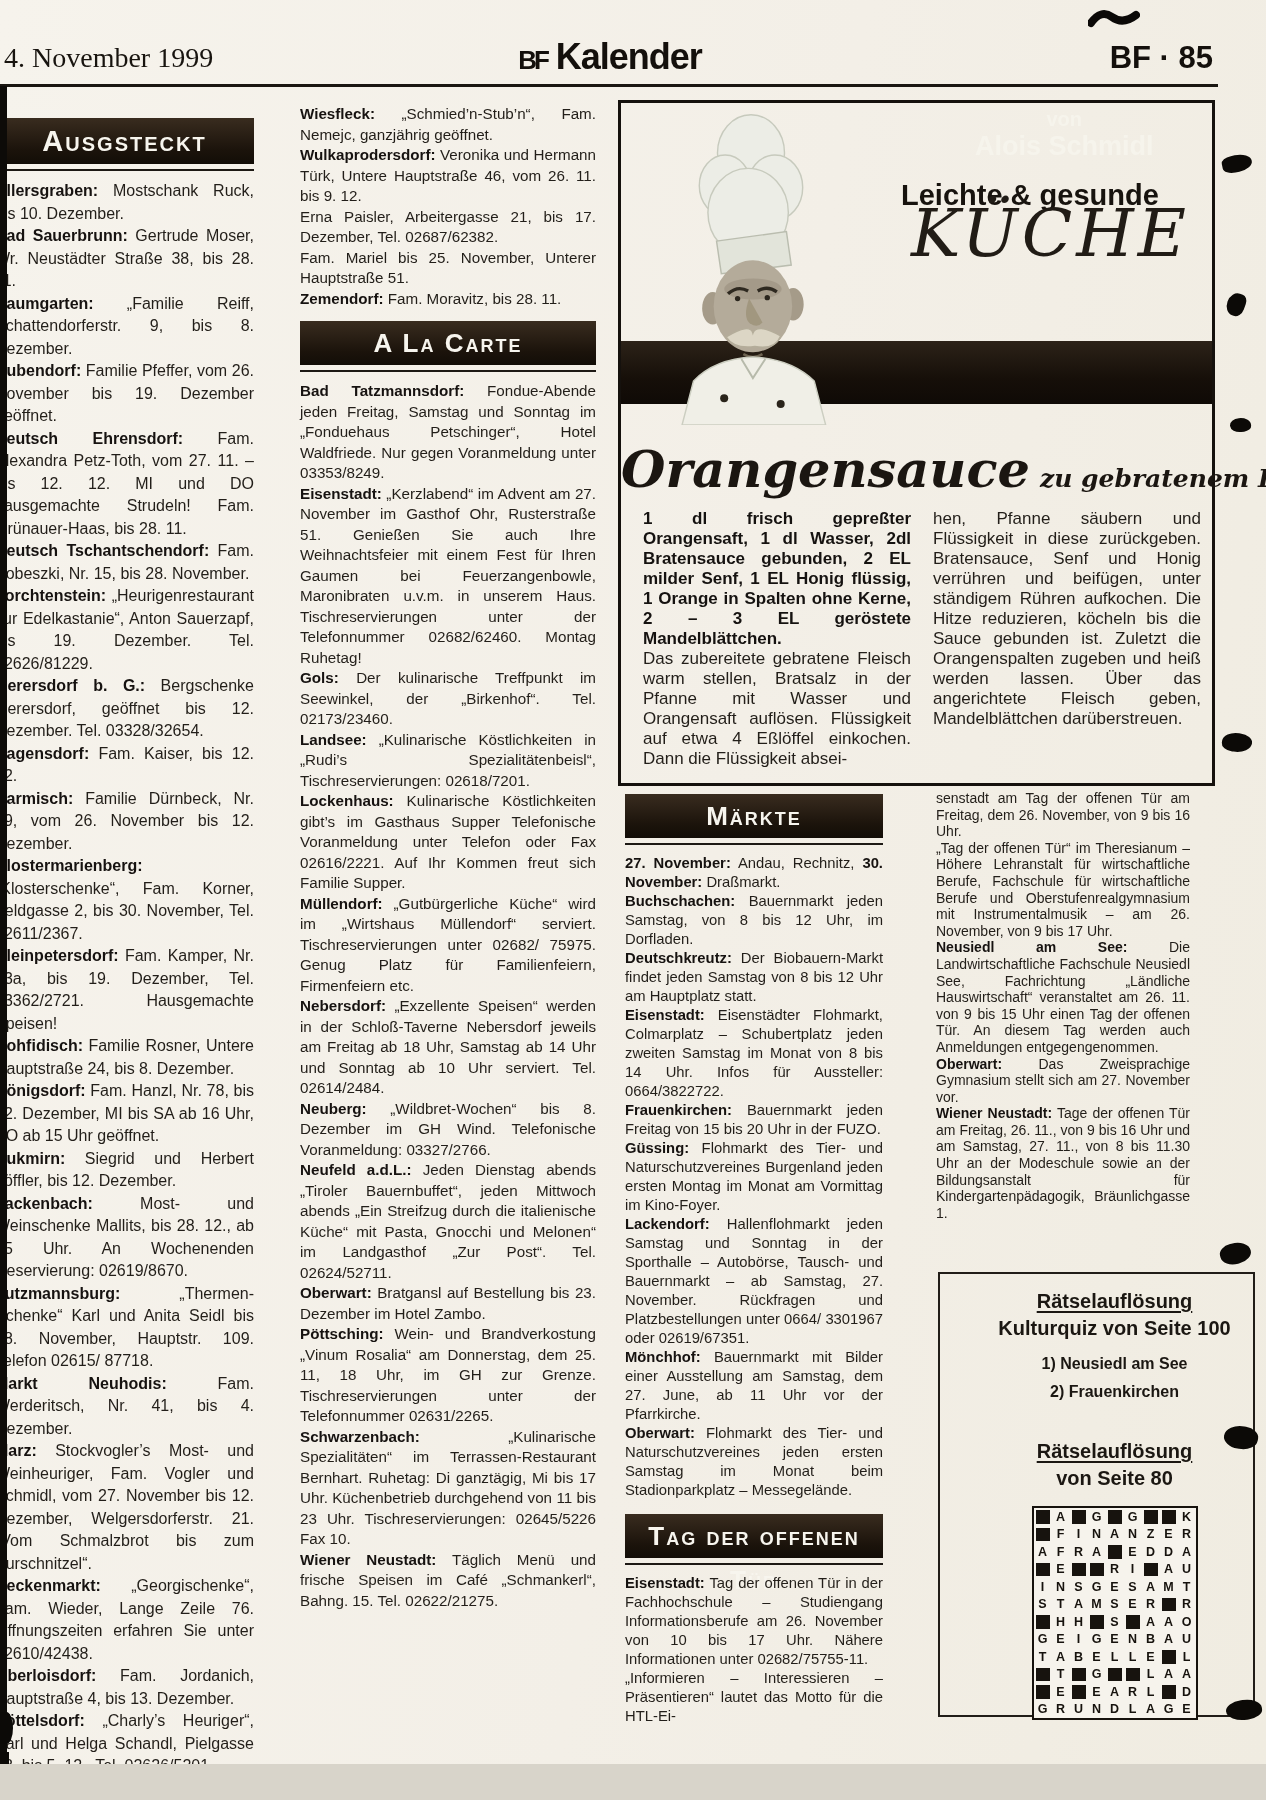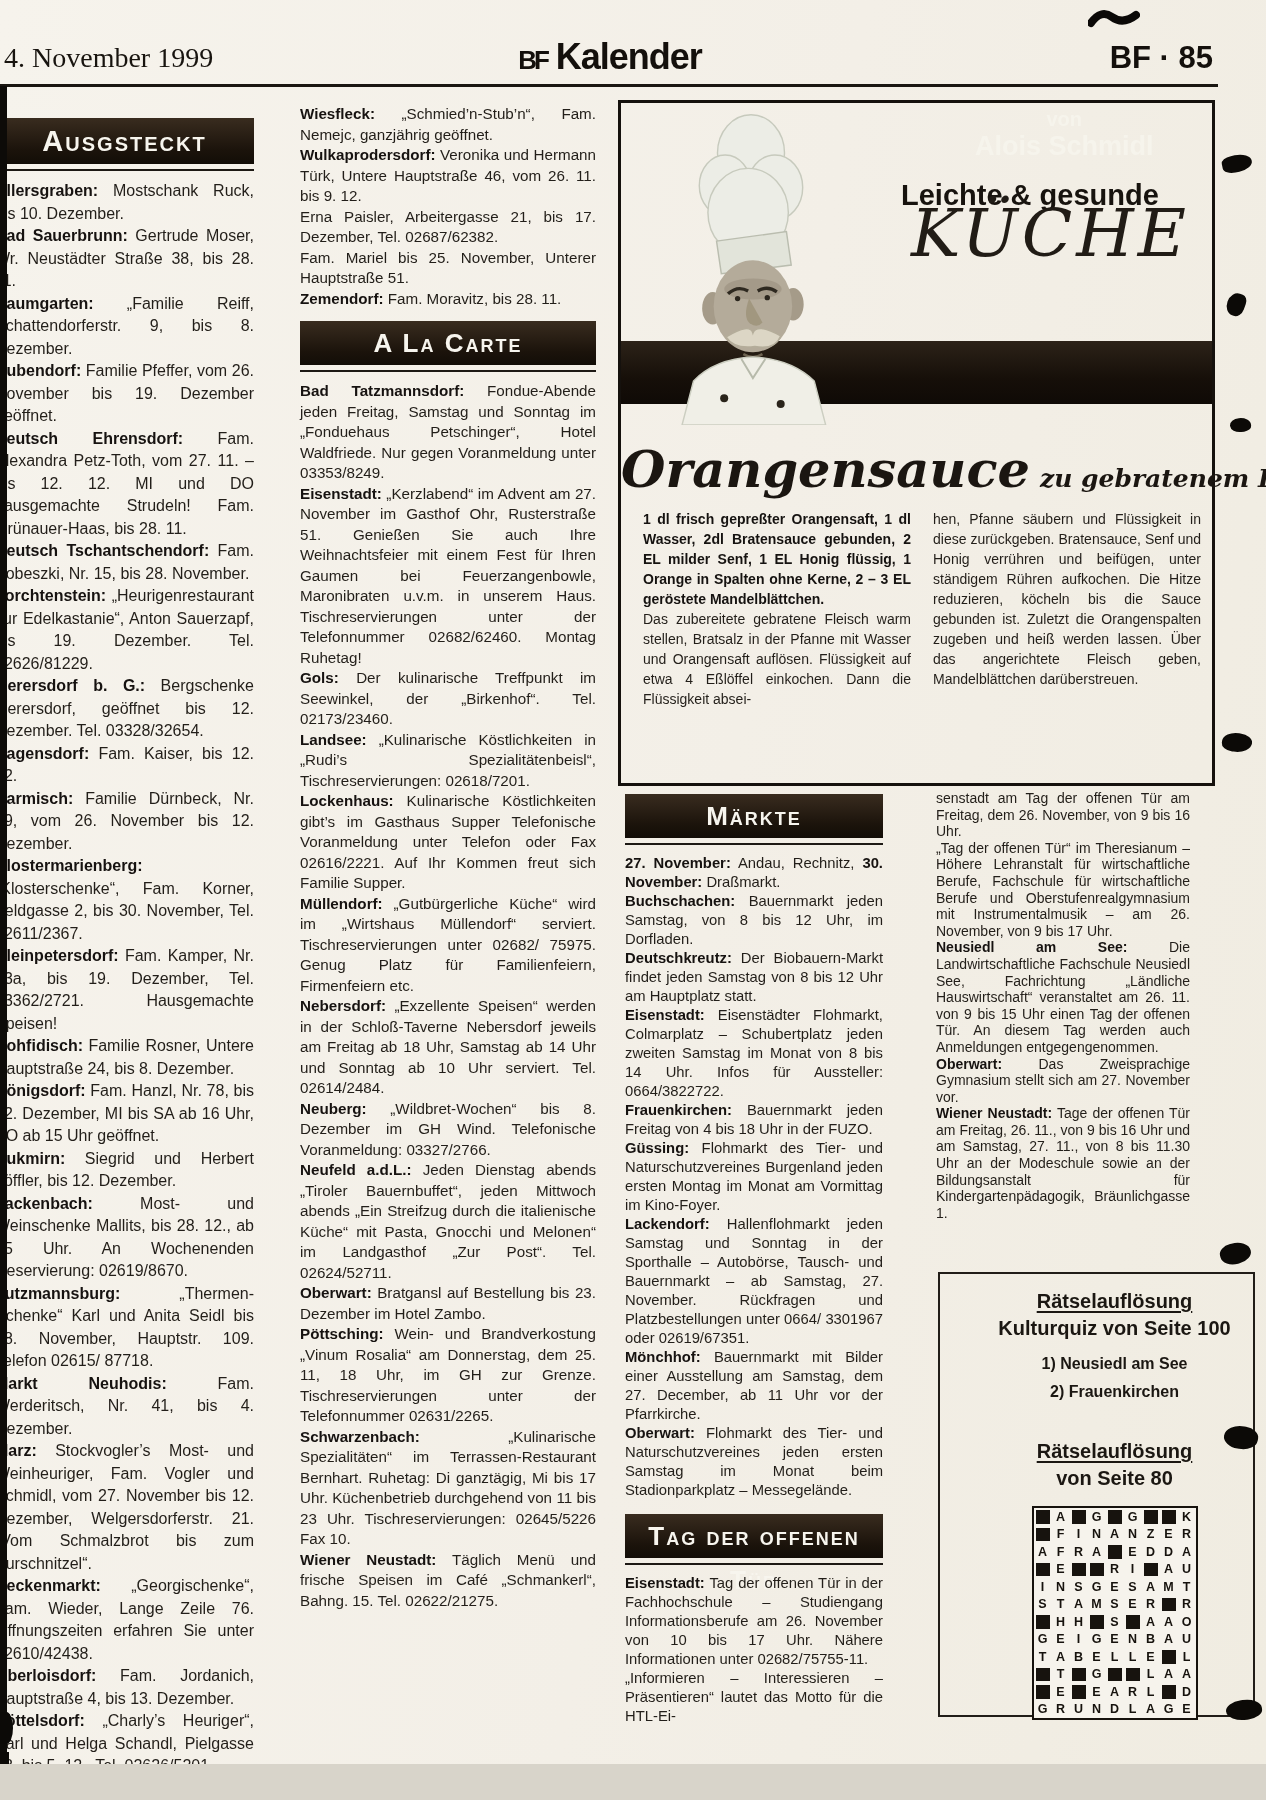--- a/index.html
+++ b/index.html
@@ -48,21 +48,21 @@
   .kueche{position:absolute;left:280px;right:12px;top:92px;text-align:center;
         font-family:"DejaVu Serif",serif;font-style:italic;font-size:66px;
         letter-spacing:4px;color:#211c16;}
   .chef{position:absolute;left:34px;top:6px;width:192px;height:316px;z-index:2;}
   .recipe-title{position:absolute;left:0;right:0;top:336px;text-align:center;white-space:nowrap;}
   .recipe-title .script{font-family:"DejaVu Serif",serif;font-style:italic;font-weight:bold;
         font-size:51px;color:#1b1611;}
   .recipe-title .subtitle{font-family:"DejaVu Serif",serif;font-style:italic;font-weight:bold;
         font-size:25px;color:#1b1611;margin-left:10px;}
   .recipe-col{position:absolute;top:406px;width:268px;}
-  .recipe-col p{margin:0;font-size:14px;line-height:20px;text-align:justify;}
+  .recipe-col p{margin:0;font-size:17px;line-height:20px;text-align:justify;}
   .recipe-col .ing{font-weight:bold;color:#151210;}
   .rc-left{left:22px;}
   .rc-right{left:312px;}
   
   .puzzle-box{position:absolute;left:938px;top:1272px;width:277px;height:441px;
         border:2.5px solid #211d18;text-align:center;color:#1b1712;padding-left:36px;}
   .pz-h{font-size:20px;font-weight:bold;line-height:27px;}
   .pz-h .u{text-decoration:underline;text-underline-offset:3px;}
   .pz-top{margin-top:14px;}
   .pz-ans{font-size:16px;font-weight:bold;line-height:28px;margin-top:8px;}
@@ -202,24 +202,24 @@
   </div>
 
   <div class="col col3">
     <div class="section-bar bar-sm">Märkte</div>
     <div class="bar-rule"></div>
     <div class="entries sz3">
         <p class="para"><b>27. November:</b><span> Andau, Rechnitz, </span><b>30. November:</b><span> Draßmarkt.</span></p>
         <p class="para"><b>Buchschachen:</b><span> Bauernmarkt jeden Samstag, von 8 bis 12 Uhr, im Dorfladen.</span></p>
         <p class="para"><b>Deutschkreutz:</b><span> Der Biobauern-Markt findet jeden Samstag von 8 bis 12 Uhr am Hauptplatz statt.</span></p>
         <p class="para"><b>Eisenstadt:</b><span> Eisenstädter Flohmarkt, Colmarplatz – Schubertplatz jeden zweiten Samstag im Monat von 8 bis 14 Uhr. Infos für Aussteller: 0664/3822722.</span></p>
-        <p class="para"><b>Frauenkirchen:</b><span> Bauernmarkt jeden Freitag von 4 bis 18 Uhr in der FUZO.</span></p>
+        <p class="para"><b>Frauenkirchen:</b><span> Bauernmarkt jeden Freitag von 15 bis 20 Uhr in der FUZO.</span></p>
         <p class="para"><b>Güssing:</b><span> Flohmarkt des Tier- und Naturschutzvereines Burgenland jeden ersten Montag im Monat am Vormittag im Kino-Foyer.</span></p>
         <p class="para"><b>Lackendorf:</b><span> Hallenflohmarkt jeden Samstag und Sonntag in der Sporthalle – Autobörse, Tausch- und Bauernmarkt – ab Samstag, 27. November. Rückfragen und Platzbestellungen unter 0664/ 3301967 oder 02619/67351.</span></p>
-        <p class="para"><b>Mönchhof:</b><span> Bauernmarkt mit Bilder einer Ausstellung am Samstag, dem 27. December, ab 11 Uhr vor der Pfarrkirche.</span></p>
+        <p class="para"><b>Mönchhof:</b><span> Bauernmarkt mit Bilder einer Ausstellung am Samstag, dem 27. June, ab 11 Uhr vor der Pfarrkirche.</span></p>
         <p class="para"><b>Oberwart:</b><span> Flohmarkt des Tier- und Naturschutzvereines jeden ersten Samstag im Monat beim Stadionparkplatz – Messegelände.</span></p>
       </div>
     <div class="section-bar bar-sm mt2">Tag der offenen Tür</div>
     <div class="bar-rule"></div>
     <div class="entries sz3">
         <p class="para"><b>Eisenstadt:</b><span> Tag der offenen Tür in der Fachhochschule – Studiengang Informationsberufe am 26. November von 10 bis 17 Uhr. Nähere Informationen unter 02682/75755-11.</span></p>
         <p class="para"><span>„Informieren – Interessieren – Präsentieren“ lautet das Motto für die HTL-Ei-</span></p>
       </div>
   </div>
 

